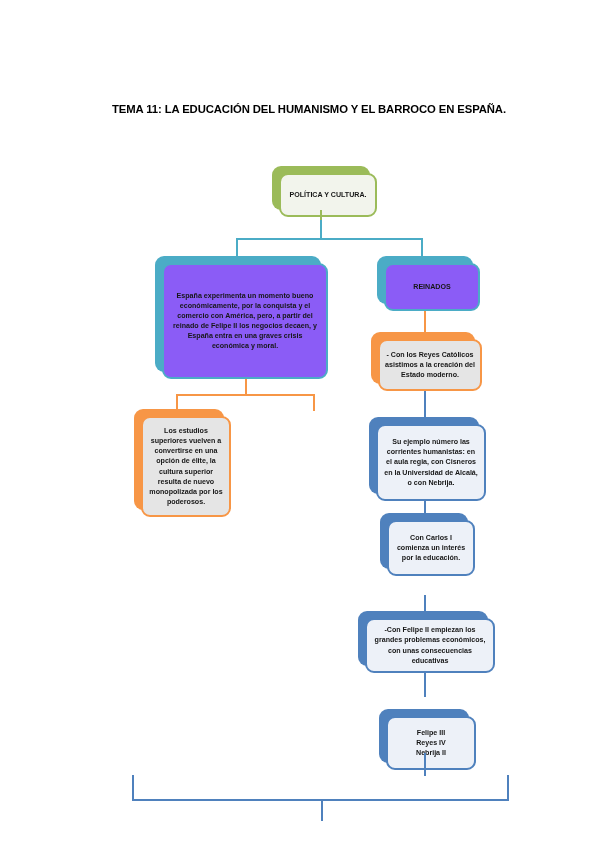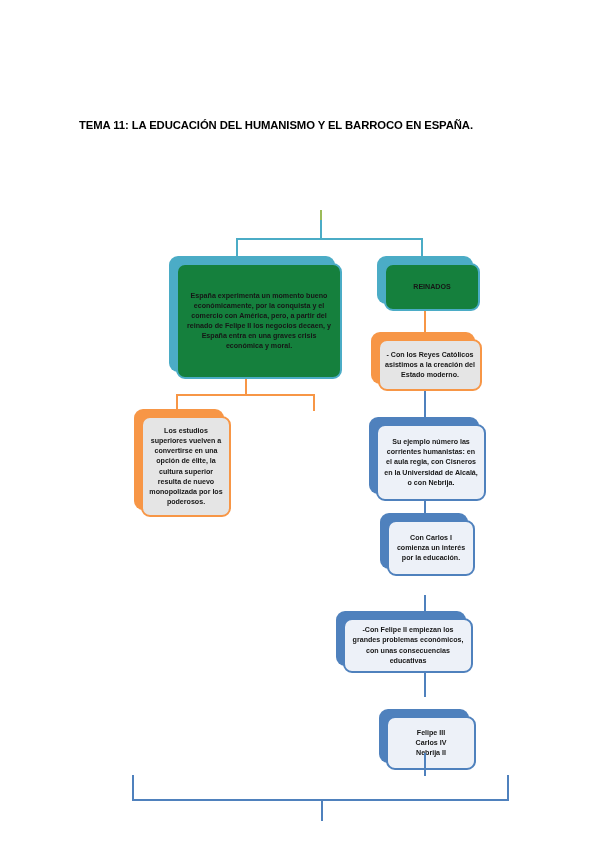--- a/index.html
+++ b/index.html
@@ -19,27 +19,28 @@
     position: absolute;
     left: 0; top: 0;
     width: 599px;
     height: 848px;
     background: #ffffff;
   }
 
   #page-title {
     position: absolute;
     left: 79px;
-    top: 119px;
+    top: 103px;
     width: 460px;
     font-size: 11.3px;
     font-weight: bold;
     color: #000000;
     letter-spacing: -0.1px;
     white-space: nowrap;
+    text-align: center;
   }
 
   
   .node {
     position: absolute;
     box-sizing: border-box;
   }
   .node .shadow {
     position: absolute;
     left: 0;
@@ -70,21 +71,21 @@
     color: #161616;
     font-weight: bold;
     width: 100%;
   }
 
   
   .theme-green .shadow { background: #9BBB59; }
   .theme-green .card   { border-color: #9BBB59; background: #F2F4EC; }
 
   .theme-teal .shadow  { background: #4BACC6; }
-  .theme-teal .card    { border-color: #4BACC6; background: #15803d; justify-content: center; }
+  .theme-teal .card    { border-color: #4BACC6; background: #8b5cf6; justify-content: center; }
 
   .theme-orange .shadow { background: #F79646; }
   .theme-orange .card   { border-color: #F79646; background: #e5e5e5; }
 
   .theme-blue .shadow  { background: #4F81BD; }
   .theme-blue .card    { border-color: #4F81BD; background: #EDF1F8; }
 
   
   .conn {
     position: absolute;
@@ -97,29 +98,35 @@
   .hline { height: 1.6px; }
   .vline { width: 1.6px; }
 </style>
 </head>
 <body>
 
 <div id="page">
 
   <div id="page-title">TEMA 11: LA EDUCACIÓN DEL HUMANISMO Y EL BARROCO EN ESPAÑA.</div>
 
+  <div class="node theme-green" style="left:272px; top:166px; width:98px; height:44px;">
+    <div class="shadow"></div>
+    <div class="card">
+      <div class="label">POLÍTICA Y CULTURA.</div>
+    </div>
+  </div>
 
   <div class="conn conn-green vline" style="left:320px; top:210px; height:10px;"></div>
 
   <div class="conn conn-teal vline" style="left:320px; top:220px; height:19px;"></div>
   <div class="conn conn-teal hline" style="left:236px; top:238px; width:186px;"></div>
   <div class="conn conn-teal vline" style="left:236px; top:238px; height:19px;"></div>
   <div class="conn conn-teal vline" style="left:421px; top:238px; height:19px;"></div>
 
-  <div class="node theme-teal" style="left:169px; top:256px; width:166px; height:116px;padding-left:44px;">
+  <div class="node theme-teal" style="left:155px; top:256px; width:166px; height:116px;padding-left:44px;">
     <div class="shadow"></div>
     <div class="card">
       <div class="label">España experimenta un momento bueno económicamente, por la conquista y el comercio con América, pero, a partir del reinado de Felipe II los negocios decaen, y España entra en una graves crisis económica y moral.</div>
     </div>
   </div>
 
   <div class="conn conn-orange vline" style="left:245px; top:379px; height:16px;"></div>
   <div class="conn conn-orange hline" style="left:176px; top:394px; width:138px;"></div>
   <div class="conn conn-orange vline" style="left:176px; top:394px; height:17px;"></div>
   <div class="conn conn-orange vline" style="left:313px; top:394px; height:17px;"></div>
@@ -161,35 +168,35 @@
 
   <div class="node theme-blue" style="left:380px; top:513px; width:88px; height:56px;">
     <div class="shadow"></div>
     <div class="card">
       <div class="label">Con Carlos I comienza un interés por la educación.</div>
     </div>
   </div>
 
   <div class="conn conn-blue vline" style="left:424px; top:595px; height:16px;"></div>
 
-  <div class="node theme-blue" style="left:336px; top:611px; width:130px; height:55px;">
+  <div class="node theme-blue" style="left:358px; top:611px; width:130px; height:55px;">
     <div class="shadow"></div>
     <div class="card">
       <div class="label">-Con Felipe II empiezan los grandes problemas económicos, con unas consecuencias educativas</div>
     </div>
   </div>
 
   <div class="conn conn-blue vline" style="left:424px; top:673px; height:24px;"></div>
 
   <div class="node theme-blue" style="left:379px; top:697px; width:90px; height:54px;margin-top:12px;">
     <div class="shadow"></div>
     <div class="card">
       <div class="label">
         <div>Felipe III</div>
-        <div>Carlos IV</div>
+        <div>Reyes IV</div>
         <div>Nebrija II</div>
       </div>
     </div>
   </div>
 
   <div class="conn conn-blue vline" style="left:424px; top:753px; height:23px;"></div>
 
   <div class="conn conn-blue hline" style="left:132px; top:799px; width:377px;"></div>
   <div class="conn conn-blue vline" style="left:132px; top:775px; height:25px;"></div>
   <div class="conn conn-blue vline" style="left:507px; top:775px; height:25px;"></div>

